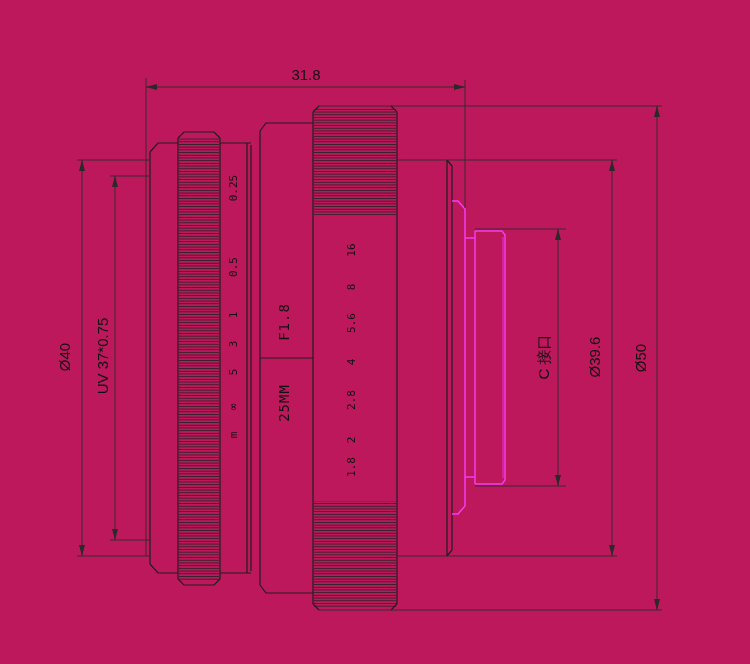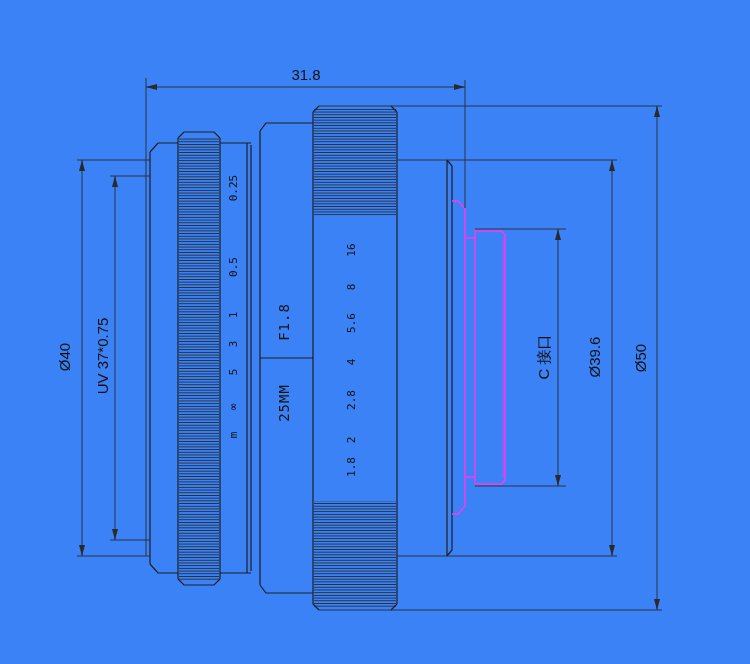--- a/index.html
+++ b/index.html
@@ -1,16 +1,16 @@
 <!DOCTYPE html>
 <html><head>
 <meta charset="utf-8">
 <style>
   html,body{margin:0;padding:0;background:#ffffff;}
-  .stage{width:750px;height:664px;position:relative;background:#3b82f6;}
+  .stage{width:750px;height:664px;position:relative;background:#be185d;}
   svg{display:block;}
   .dim-text{font-family:"Liberation Sans",sans-serif;font-size:15px;fill:#111;}
   .cjk-text{font-family:"Liberation Sans",sans-serif;font-size:15px;fill:#111;}
   .scale-text{font-family:"DejaVu Sans Mono",monospace;font-size:11px;fill:#111;}
   .spec-text{font-family:"DejaVu Sans Mono",monospace;font-size:14px;letter-spacing:1px;fill:#111;}
   .body-line{stroke:#1e1e1e;stroke-width:1.2;fill:none;stroke-linejoin:miter;}
   .dim-line{stroke:#2a2a2a;stroke-width:0.9;fill:none;}
   .mount-line{stroke:#f53af0;stroke-width:1.5;fill:none;stroke-linejoin:round;}
   .mount-thin{stroke:#f53af0;stroke-width:0.8;fill:none;}
   .arrow{fill:#2a2a2a;stroke:none;}

